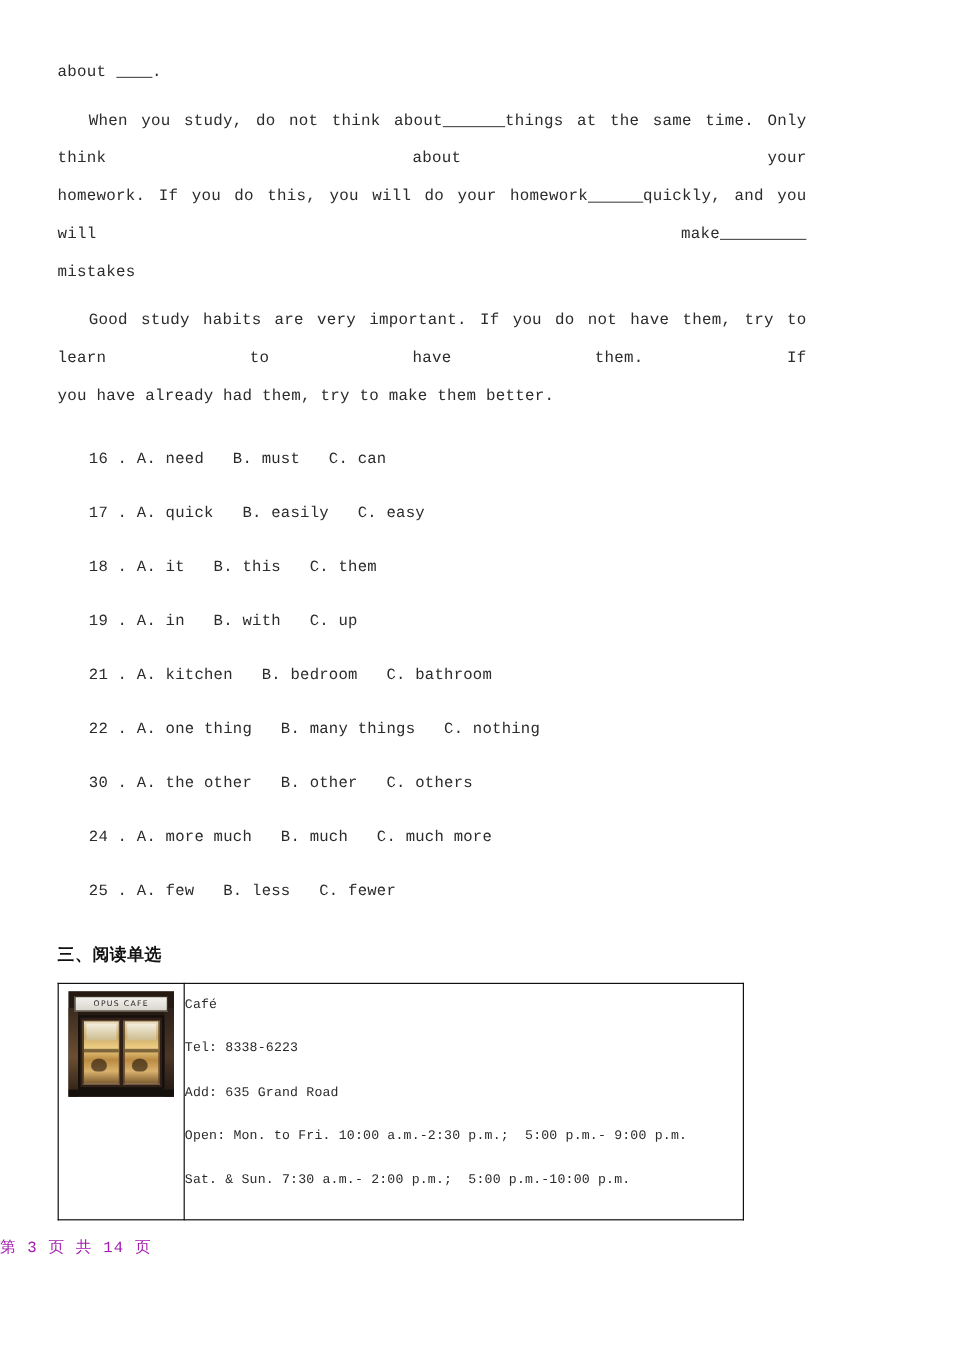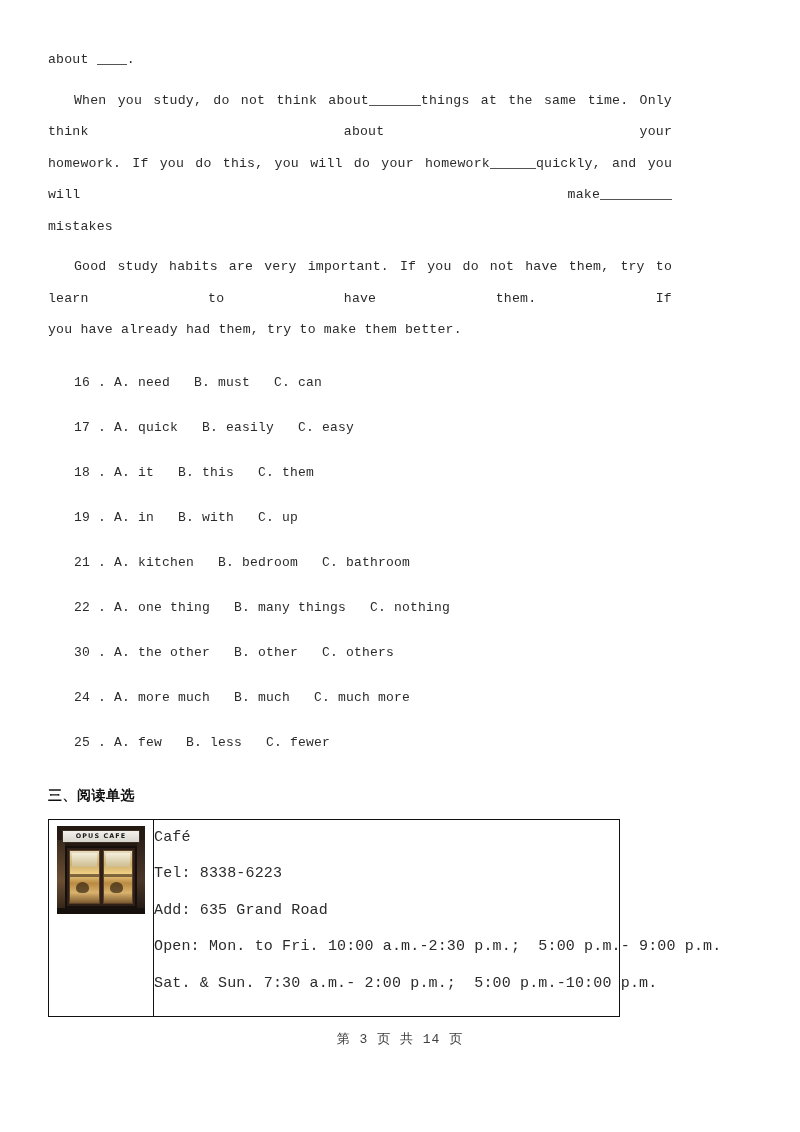--- a/index.html
+++ b/index.html
@@ -87,37 +87,36 @@
   .cell-image {
     width: 104px;
     height: 196px;
     text-align: center;
     vertical-align: top;
   }
   .cell-info {
     padding: 12px 0 12px 13px;
   }
   .info-line {
-    font-size: 15px;
+    font-size: 11px;
     line-height: 36.5px;
     color: #2b2b2b;
     white-space: pre;
     letter-spacing: 0.15px;
   }
 
   
   .cafe-photo {
     position: relative;
     width: 88px;
     height: 88px;
     margin: 6px auto 0 auto;
     background: #241a12;
     overflow: hidden;
     box-sizing: border-box;
-    font-weight: bold;
   }
   .cafe-sign {
     position: absolute;
     left: 5px; top: 4px;
     width: 78px; height: 13px;
     background: linear-gradient(#f3f1ec, #d9d6ce);
     border: 1px solid #3a2f25;
     box-sizing: border-box;
     display: flex;
     align-items: center;
@@ -194,23 +193,23 @@
     height: 6px;
     background: #15100c;
   }
 
   
   .footer {
     position: absolute;
     left: 0;
     top: 1030px;
     width: 800px;
-    text-align: center;
+    text-align: left;
     font-size: 13px;
-    color: #404040;
+    color: #a21caf;
     letter-spacing: 1px;
     white-space: pre;
   }
 </style>
 </head>
 <body>
 
 <div class="page">
 
   <p class="para"><span>about </span><span class="blank b-sm"></span><span>.</span></p>

